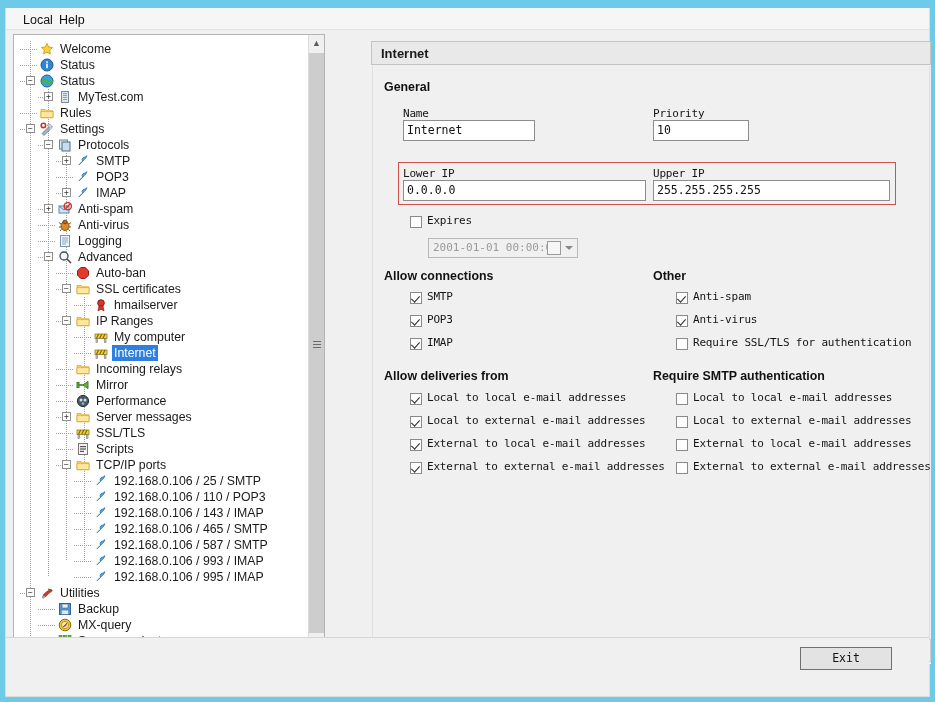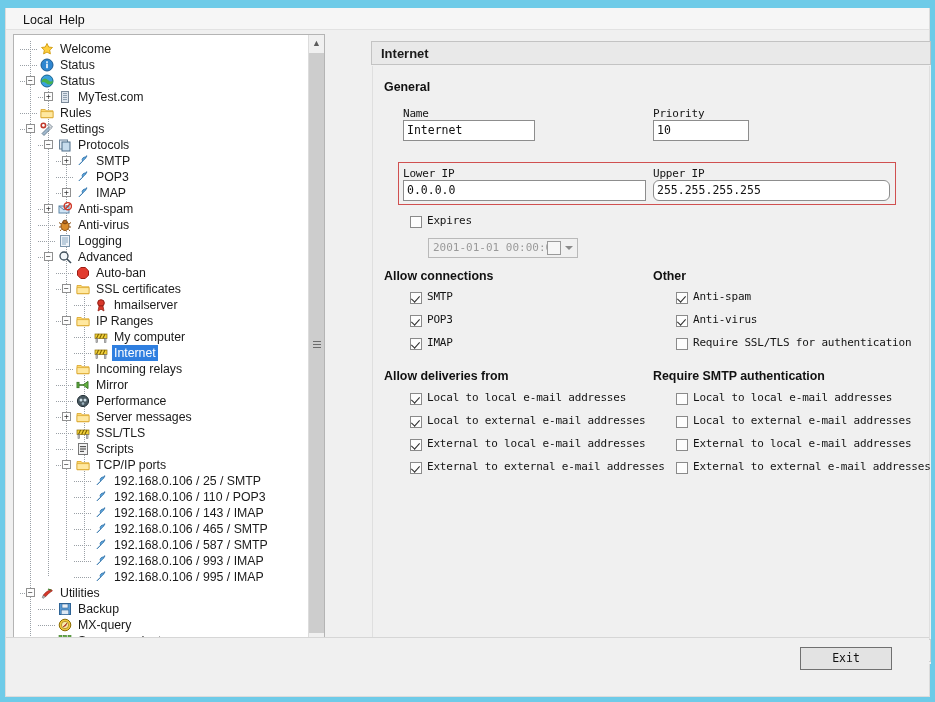--- a/index.html
+++ b/index.html
@@ -686,21 +686,21 @@
 
         <div class="fld-label" style="left:280px; top:41px;">Priority</div>
         <div class="tbox" style="left:280px; top:54px; width:96px;">10</div>
 
         <div class="redbox" style="left:25px; top:96px; width:498px; height:43px;"></div>
 
         <div class="fld-label" style="left:30px; top:101px;">Lower IP</div>
         <div class="tbox" style="left:30px; top:114px; width:243px;">0.0.0.0</div>
 
         <div class="fld-label" style="left:280px; top:101px;">Upper IP</div>
-        <div class="tbox" style="left:280px; top:114px; width:237px;border-radius:6px;">255.255.255.255</div>
+        <div class="tbox" style="left:280px; top:114px; width:237px;">255.255.255.255</div>
 
         <div class="cbrow" style="left:37px; top:150px;">
           <div class="cbbox" id="cb-expires"></div>
           <div class="cblbl">Expires</div>
         </div>
 
         <div class="dtpick" style="left:55px; top:172px;">
           <div class="dval">2001-01-01 00:00:00</div>
           <div class="cal"></div>
           <div class="arrow"></div>

